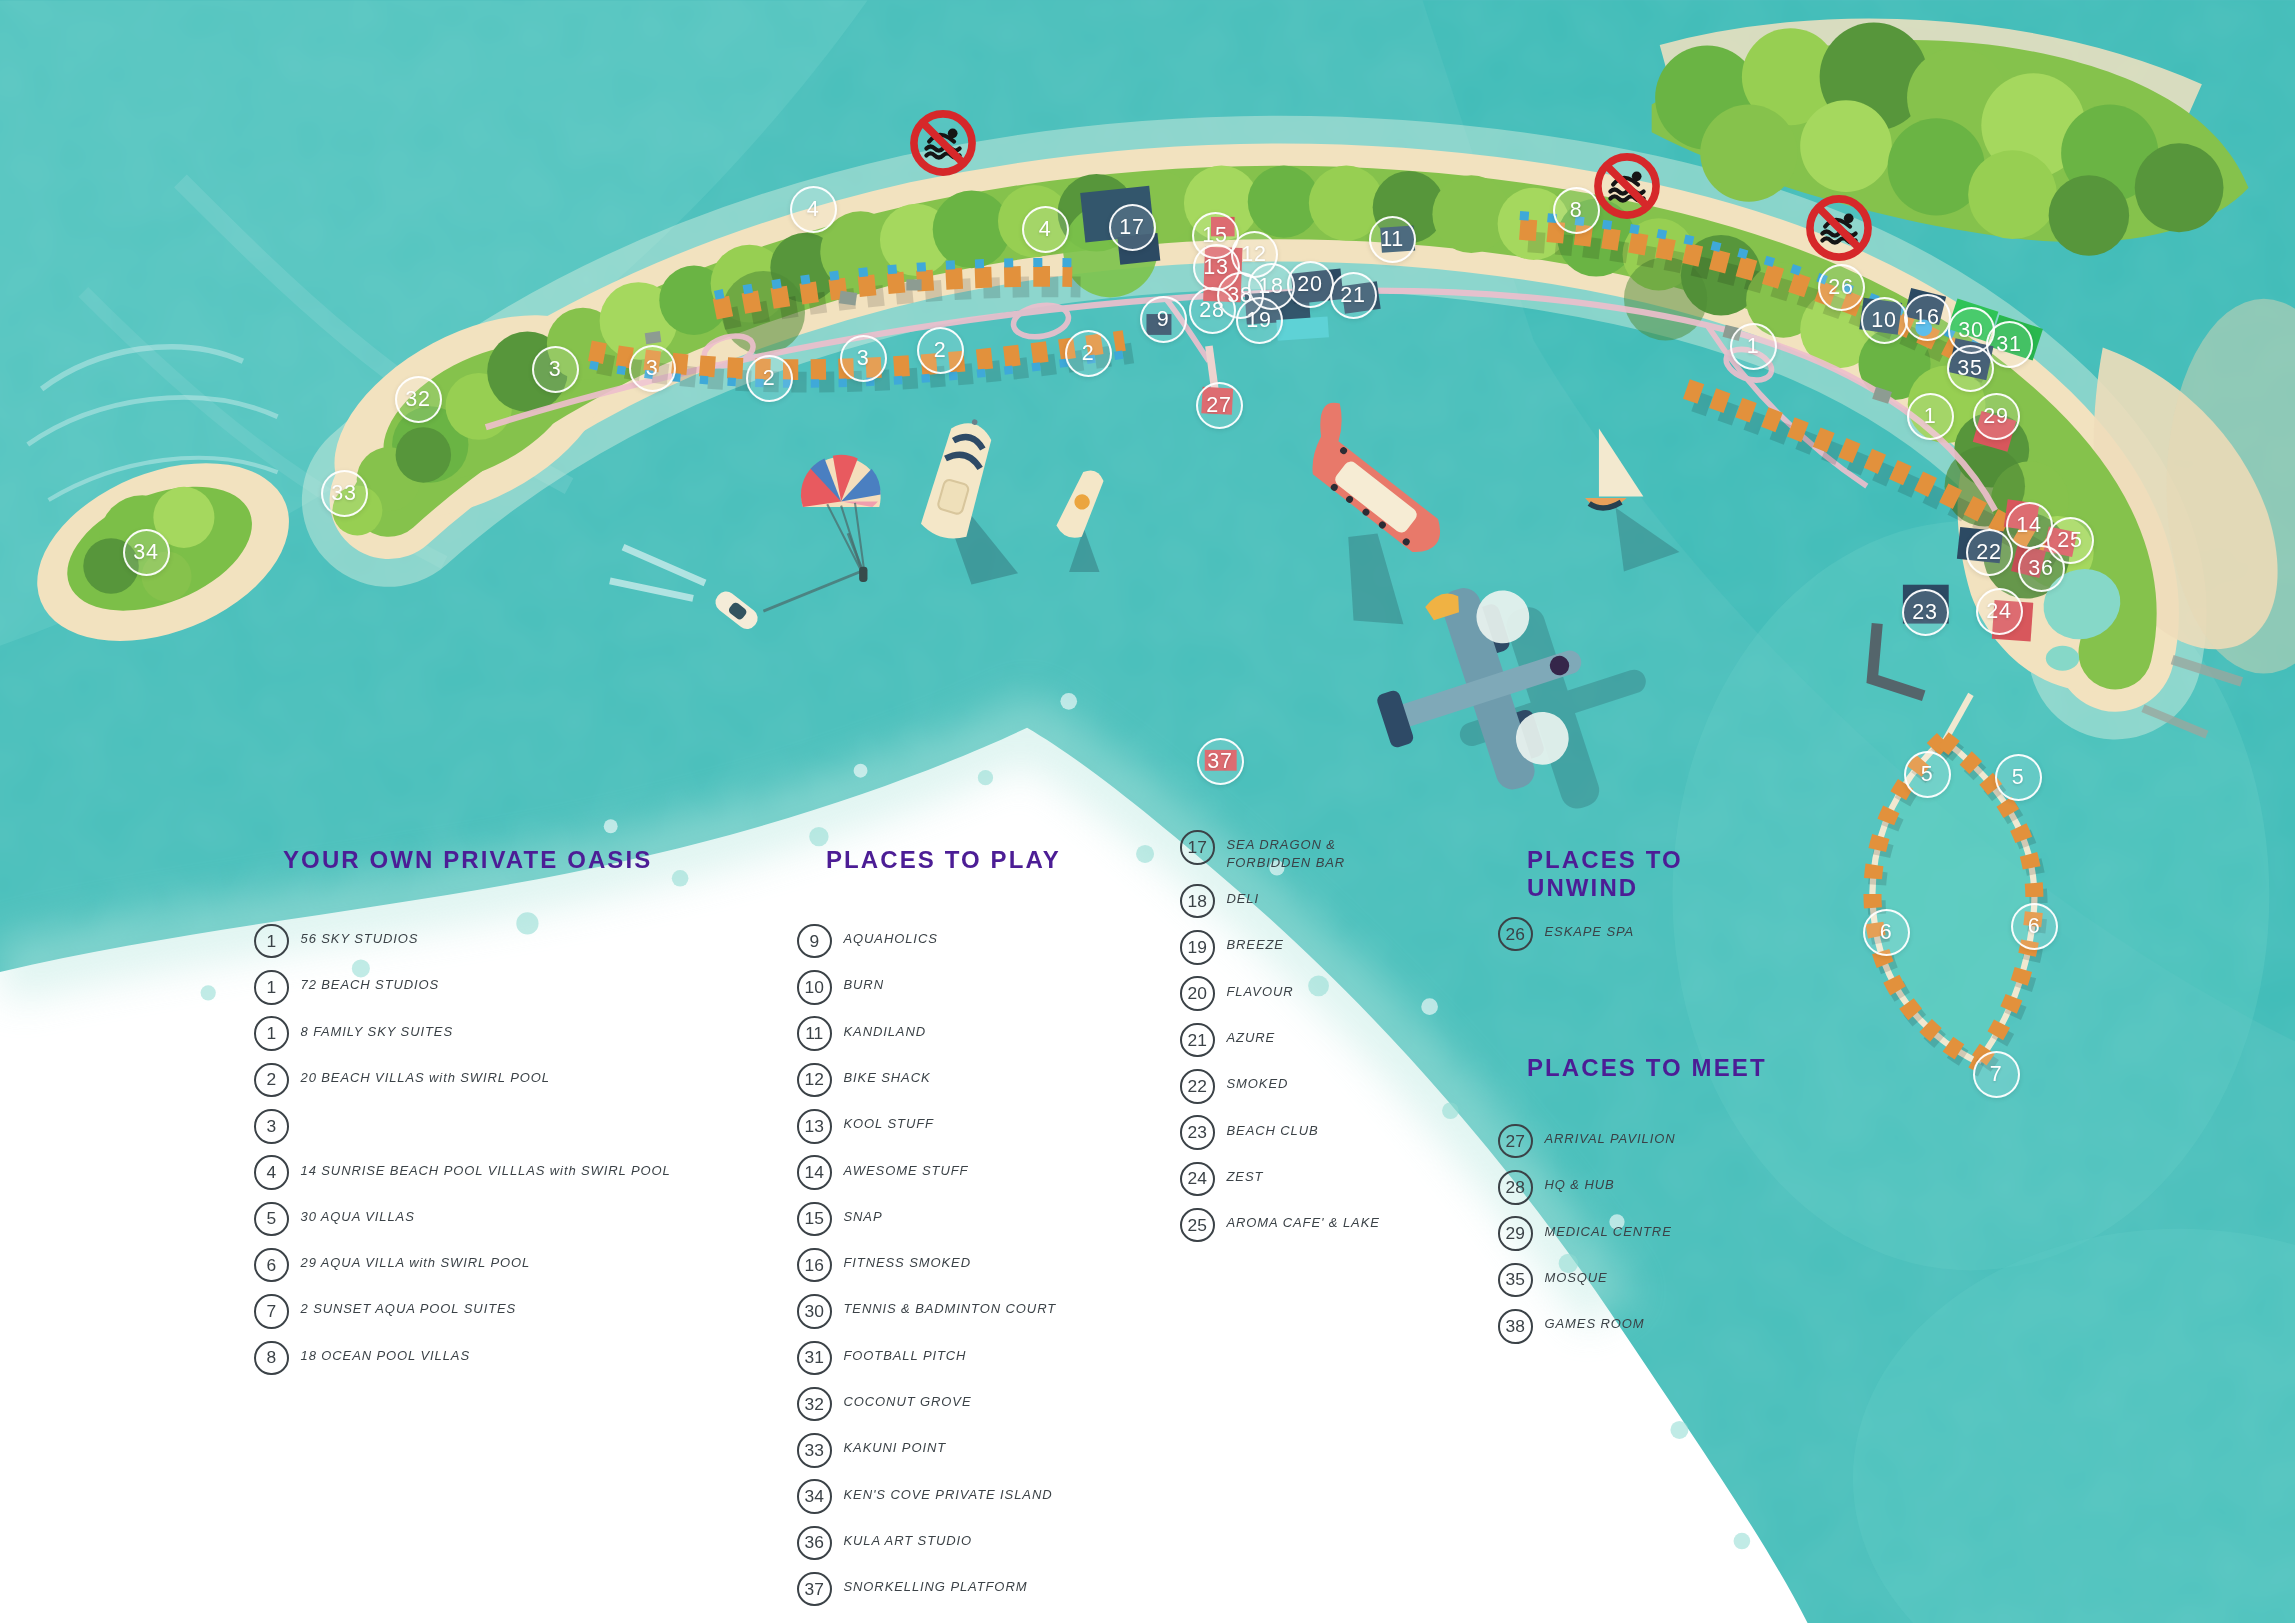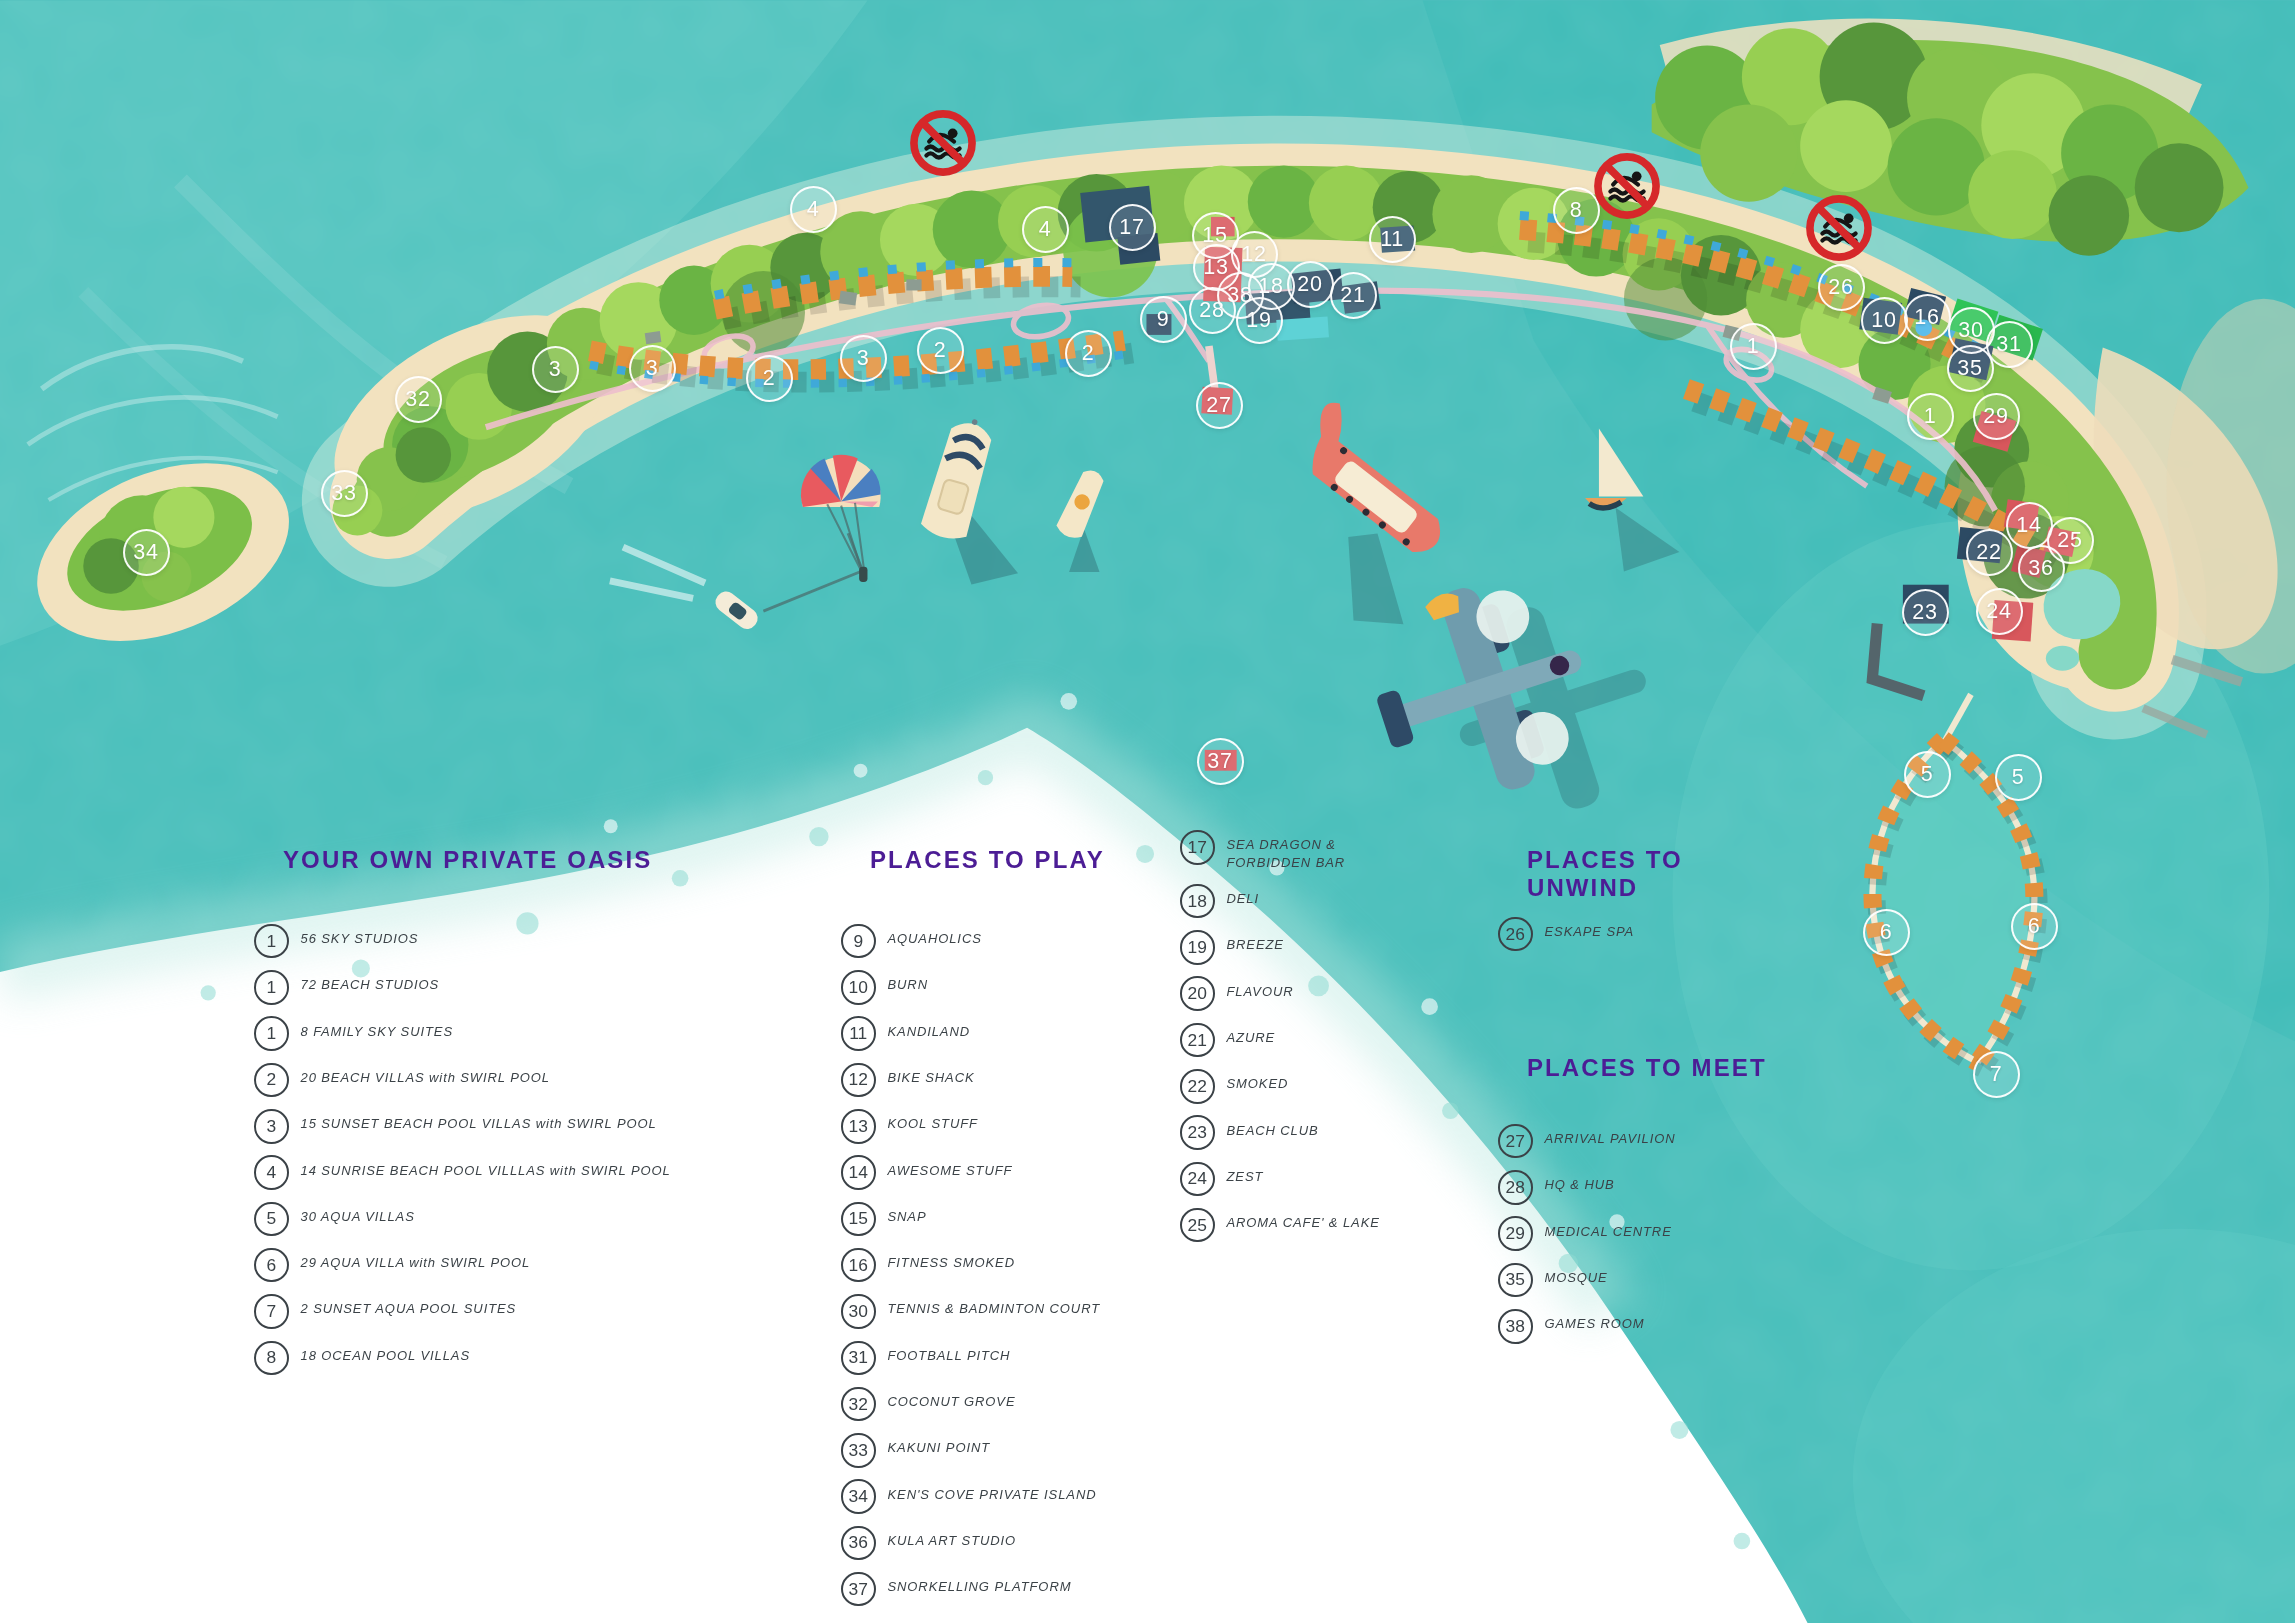--- a/index.html
+++ b/index.html
@@ -23,21 +23,21 @@
   .sec-eat .legend-title{margin-bottom:14px;}
   .sec-unwind .legend-title{margin-bottom:15.3px;}
   .sec-meet .legend-title{margin-bottom:42px;}
   .legend-items{list-style:none;margin:0;padding:0;}
   .legend-item{display:flex;align-items:flex-start;margin-bottom:11.8px;}
   .legend-num{flex:0 0 30.5px;width:30.5px;height:30.5px;border:2.1px solid #3b4247;border-radius:50%;
     display:flex;align-items:center;justify-content:center;font-size:17.4px;color:#3b4247;}
   .legend-label{margin-left:12px;padding-top:6.2px;font-size:13px;letter-spacing:0.9px;
     line-height:1.38;white-space:pre-line;font-style:italic;}
   .sec-oasis{left:254px;top:830px;width:541px;}
-  .sec-play{left:841px;top:830px;width:389px;}
+  .sec-play{left:797px;top:830px;width:389px;}
   .sec-eat{left:1180px;top:830px;width:326px;}
   .sec-unwind{left:1498px;top:830px;width:319px;}
   .sec-meet{left:1498px;top:1038px;width:319px;}
 </style>
 </head>
 <body>
 
 <div class="stage">
 
   <svg class="map-art" viewBox="0 0 3307 2339" aria-hidden="true">
@@ -477,21 +477,20 @@
       <span class="legend-label">8 FAMILY SKY SUITES</span>
     </li>
 
     <li class="legend-item">
       <span class="legend-num">2</span>
       <span class="legend-label">20 BEACH VILLAS with  SWIRL POOL</span>
     </li>
 
     <li class="legend-item">
       <span class="legend-num">3</span>
-      <span class="legend-label">15 SUNSET BEACH POOL VILLAS with SWIRL POOL</span>
     </li>
 
     <li class="legend-item">
       <span class="legend-num">4</span>
       <span class="legend-label">14 SUNRISE BEACH POOL VILLLAS with SWIRL POOL</span>
     </li>
 
     <li class="legend-item">
       <span class="legend-num">5</span>
       <span class="legend-label">30 AQUA VILLAS</span>

